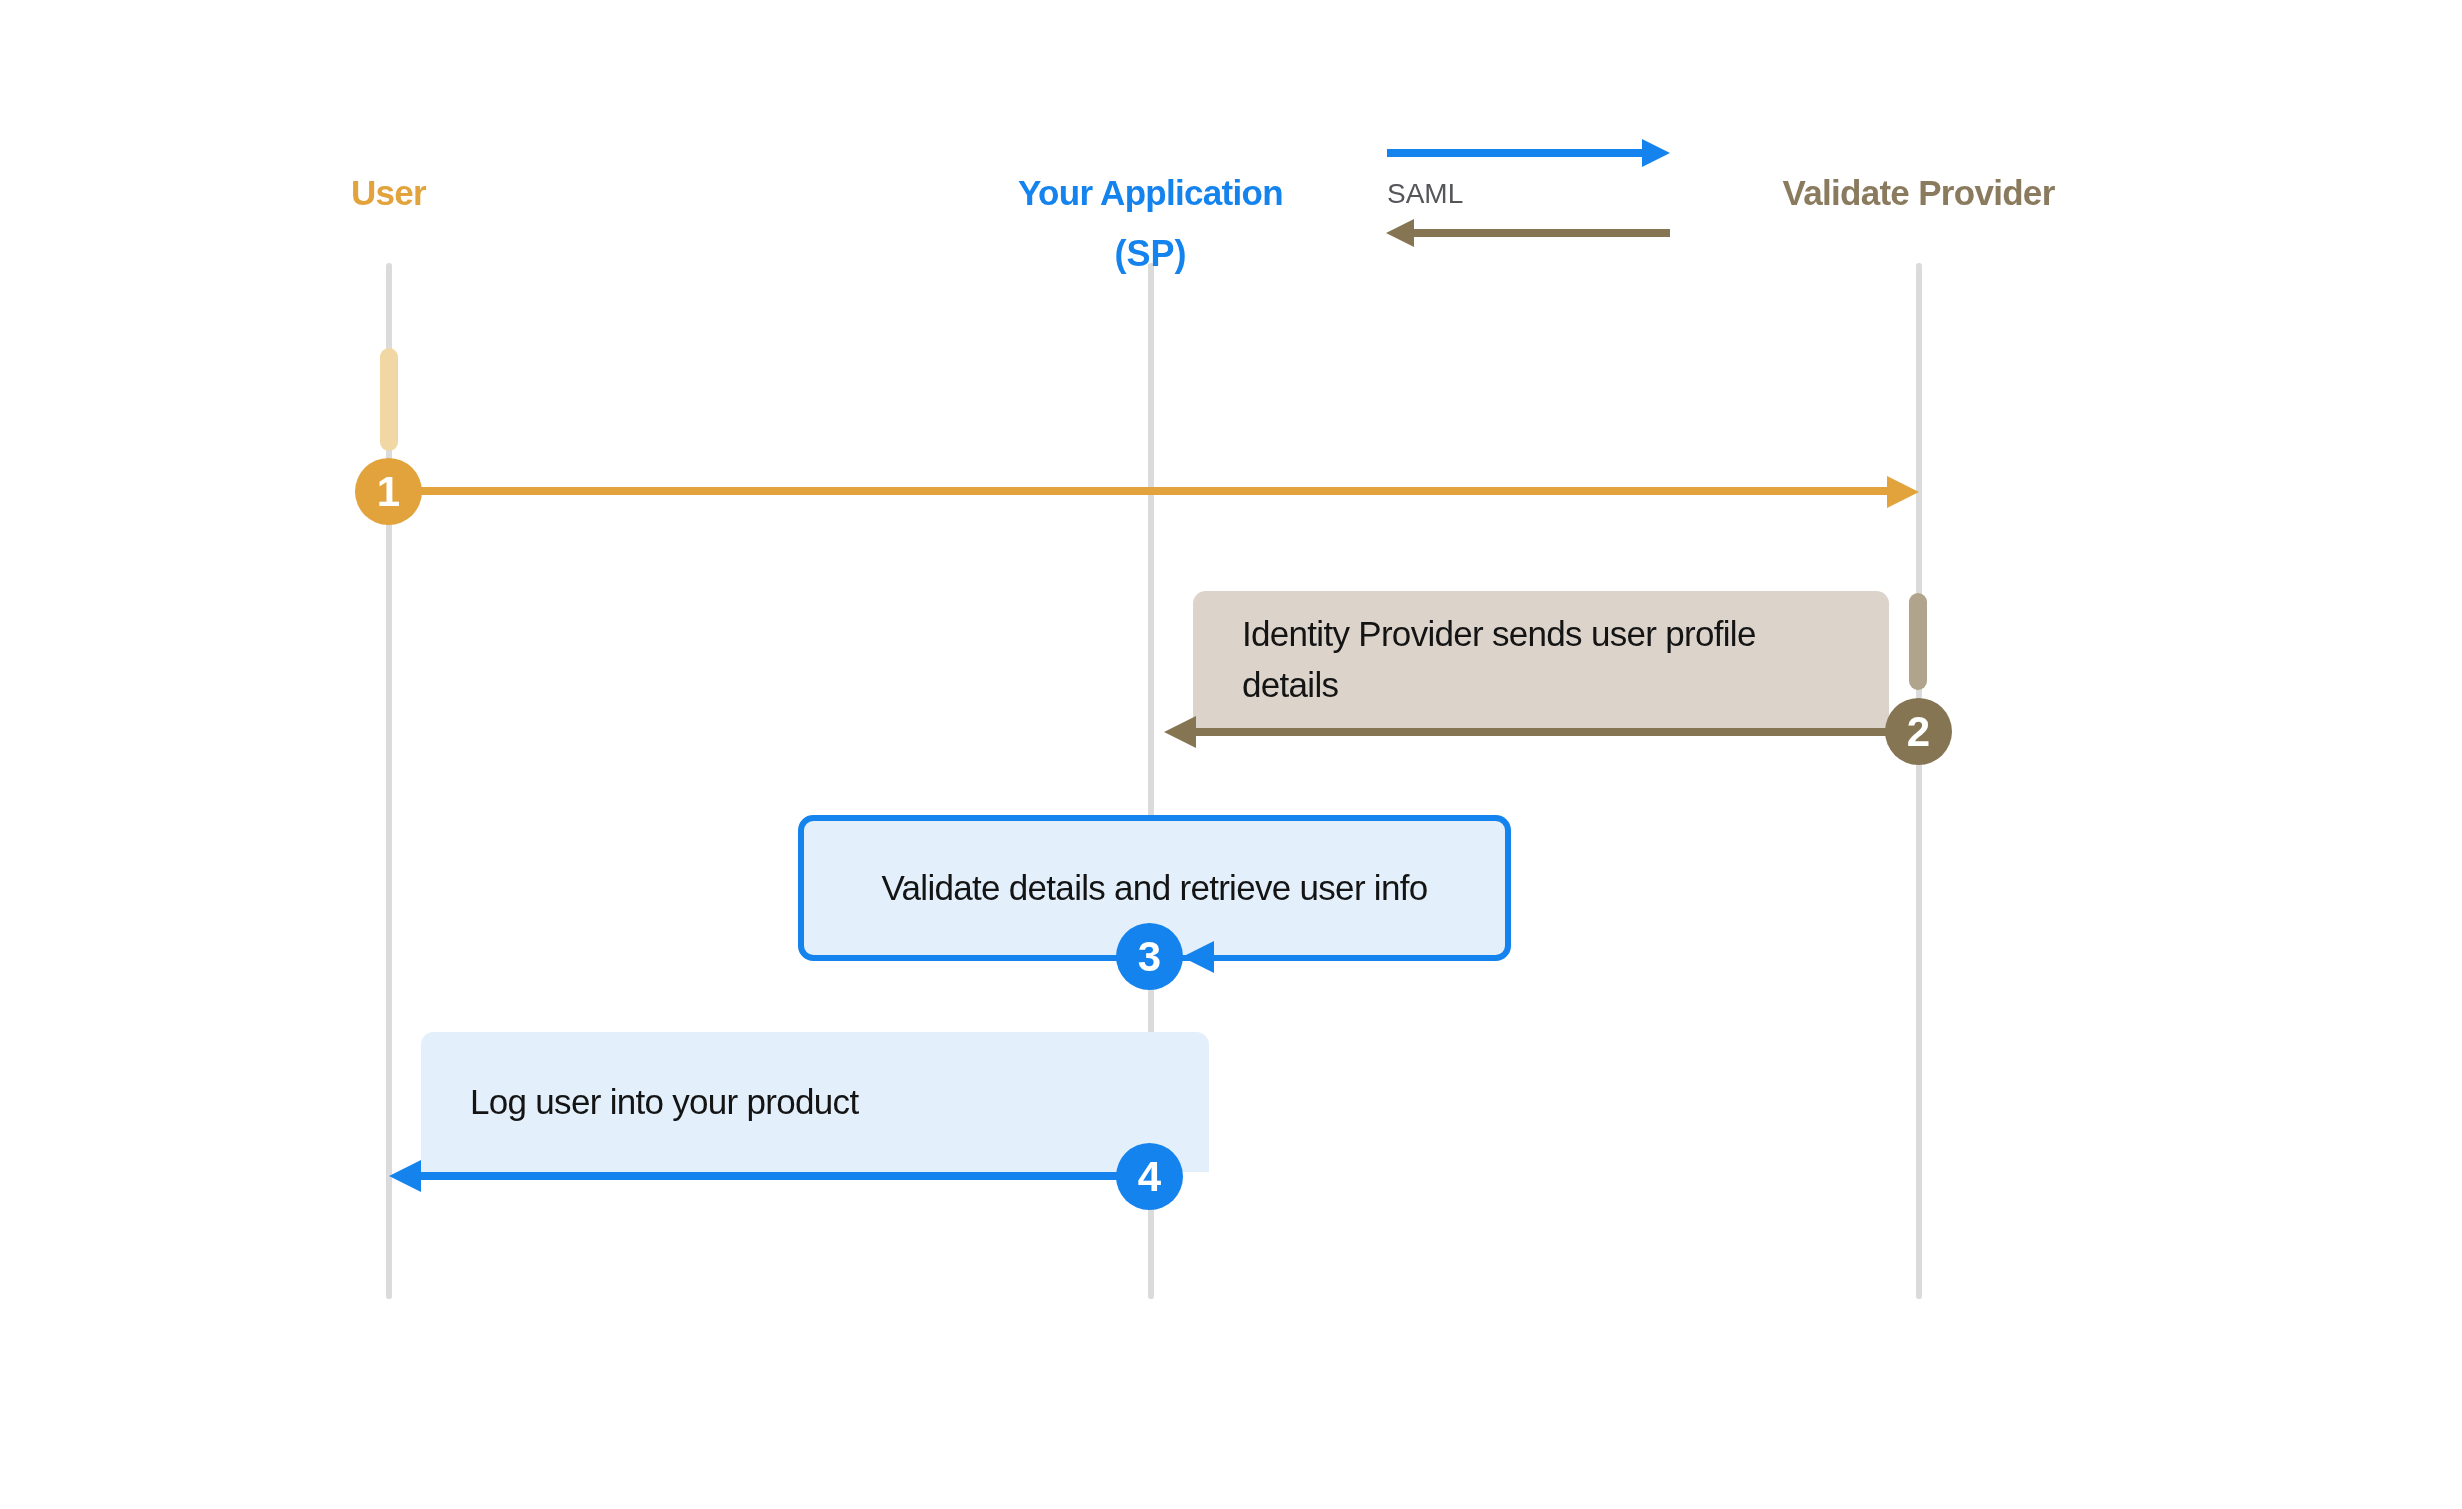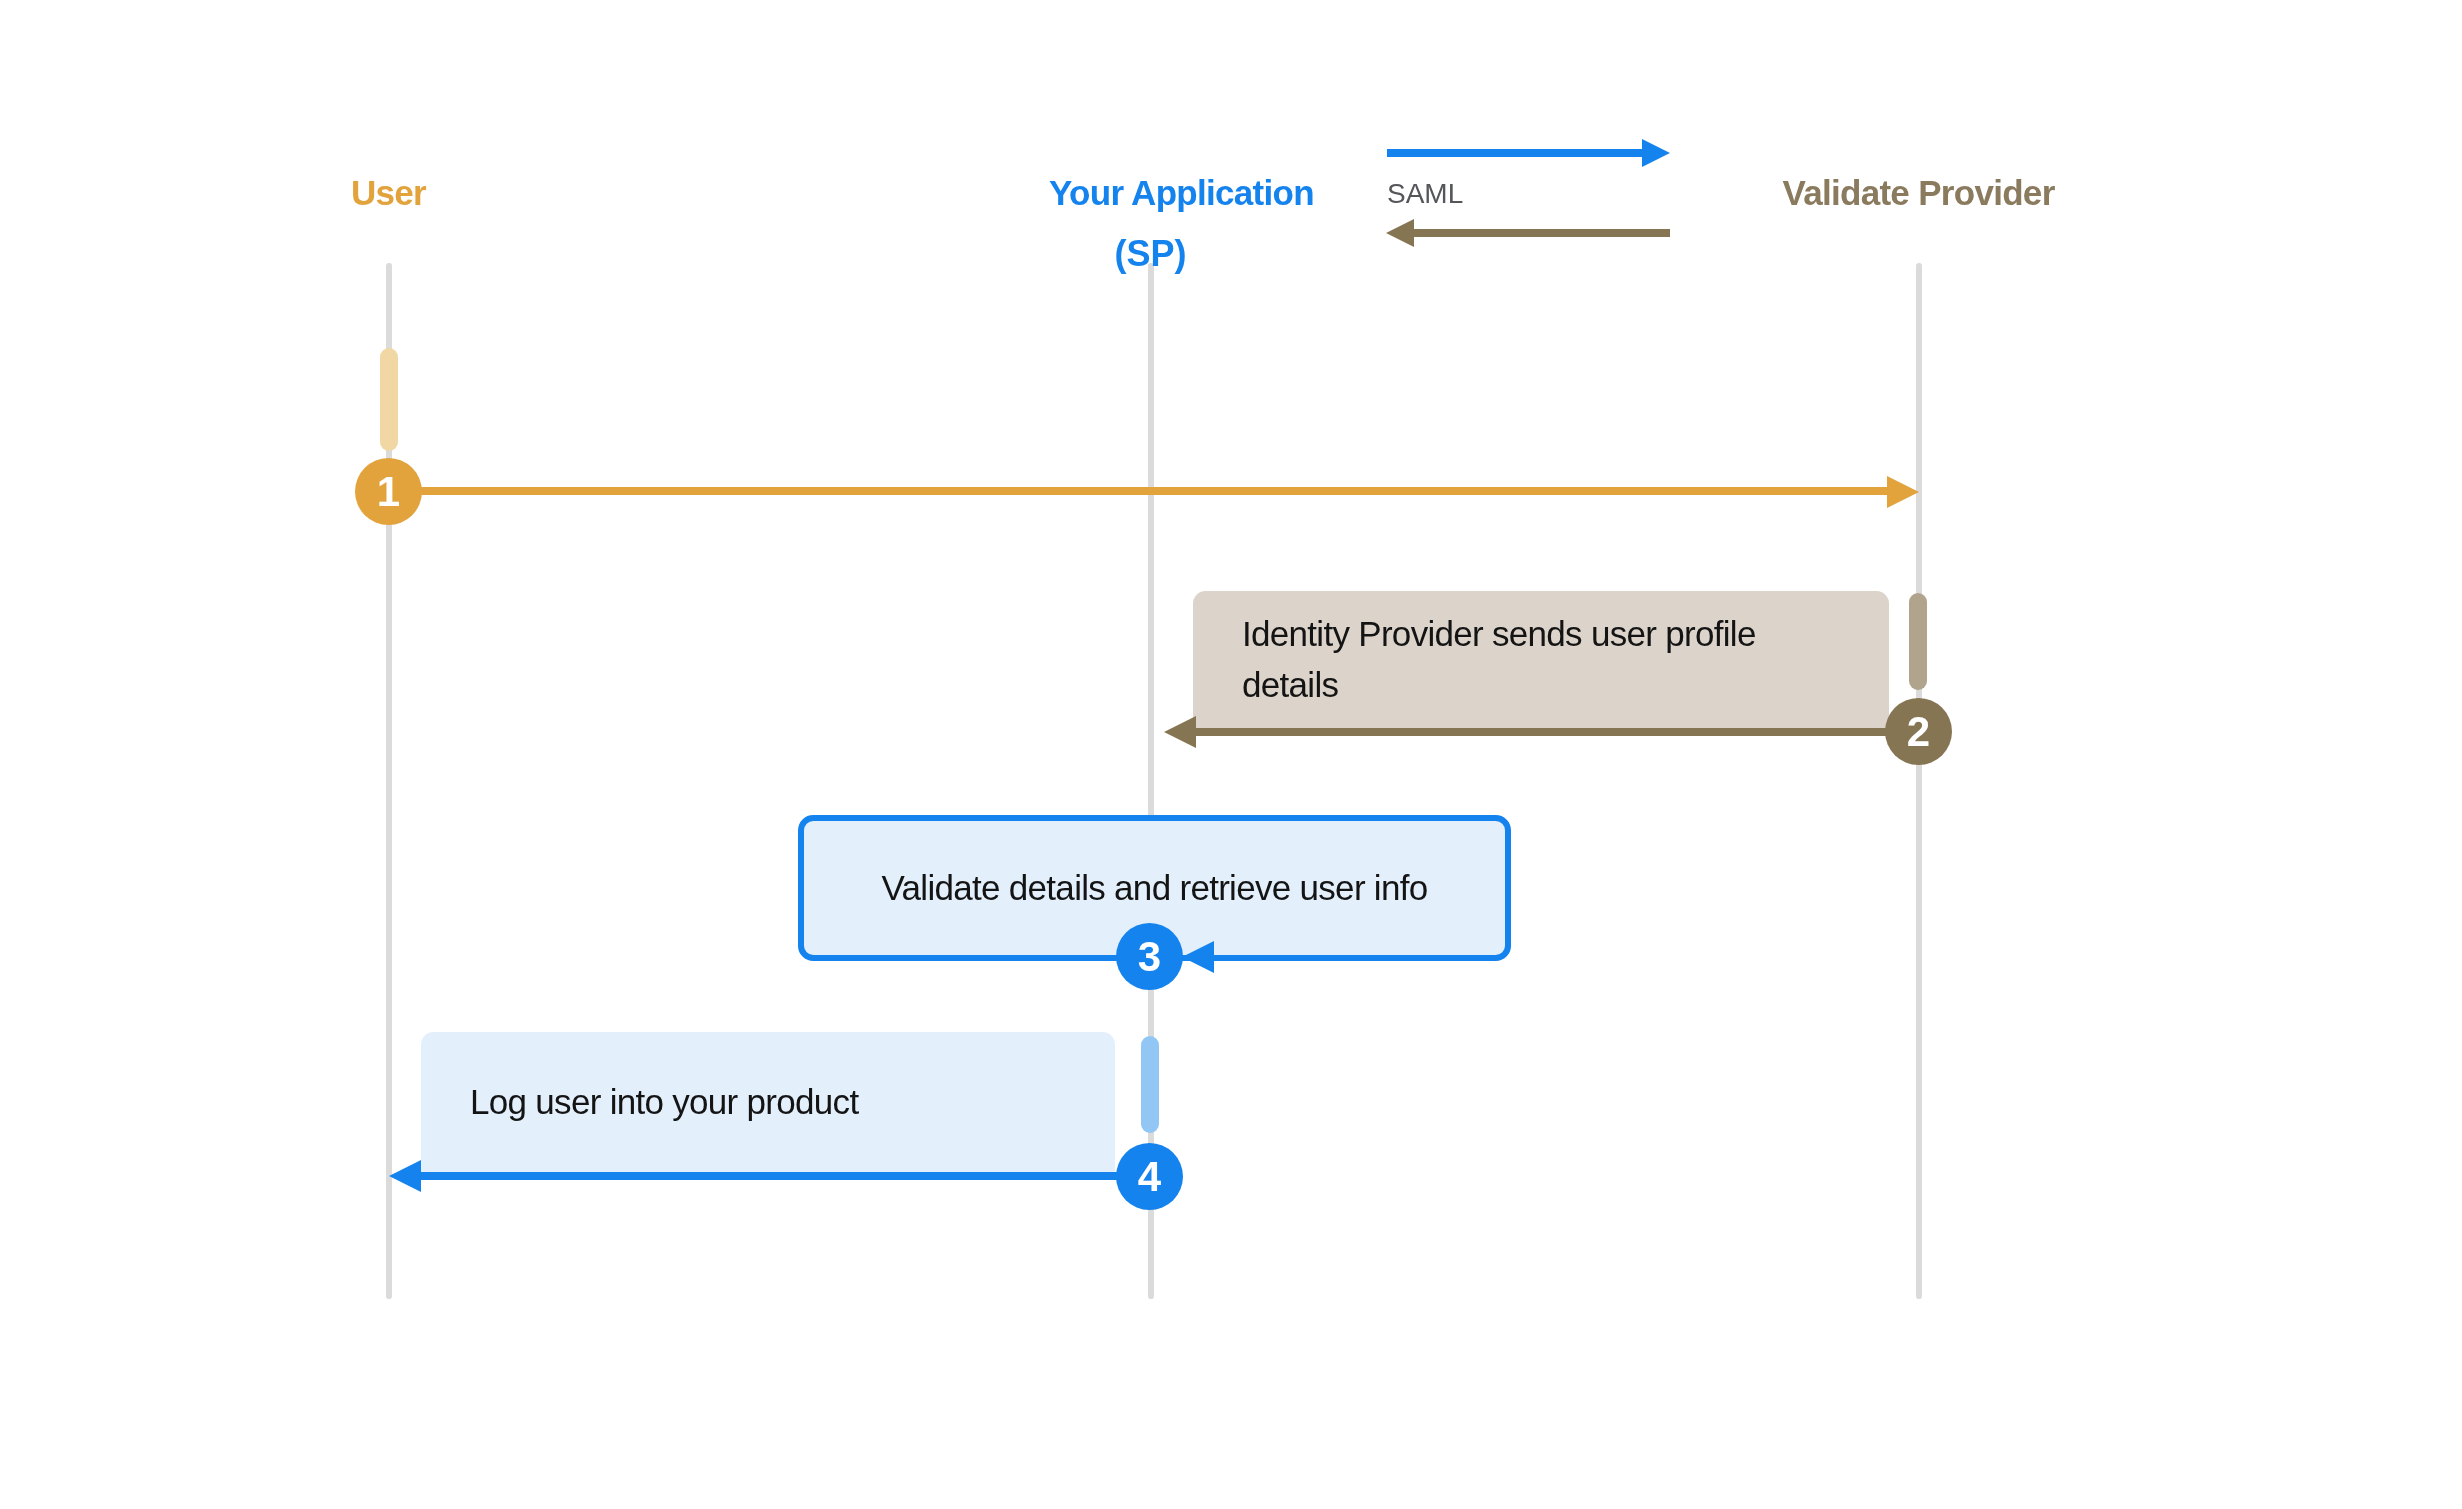--- a/index.html
+++ b/index.html
@@ -37,21 +37,21 @@
     height: 66px;
     line-height: 66px;
     width: 627px;
     text-align: center;
     font-size: 35px;
     font-weight: 700;
     letter-spacing: -0.7px;
     z-index: 2;
   }
   .actor-user { left: 75px;  color: var(--gold); }
-  .actor-app  { left: 868px; color: var(--blue); }
+  .actor-app  { left: 837px; color: var(--blue); }
   .actor-idp  { left: 1605px; color: var(--taupe); }
   .actor-sub {
     position: absolute;
     top: 233px;
     height: 42px;
     line-height: 42px;
     width: 627px;
     text-align: center;
     font-size: 36px;
     font-weight: 700;
@@ -135,21 +135,21 @@
   .msg3 {
     left: 798px; top: 815px; width: 713px; height: 146px;
     background: var(--blue-light-box);
     border: 6.3px solid var(--blue);
     border-radius: 15.3px;
     justify-content: center;
     text-align: center;
     padding: 8px 14px;
   }
   .msg4 {
-    left: 421px; top: 1032px; width: 694px; height: 140px;
+    left: 421px; top: 1032px; width: 788px; height: 140px;
     background: var(--blue-light-box);
     border-radius: 12.5px 12.5px 0 0;
     padding: 0 28px 0 49px;
   }
 
   
   .arrow-line {
     position: absolute;
     height: 8.4px;
     z-index: 3;

